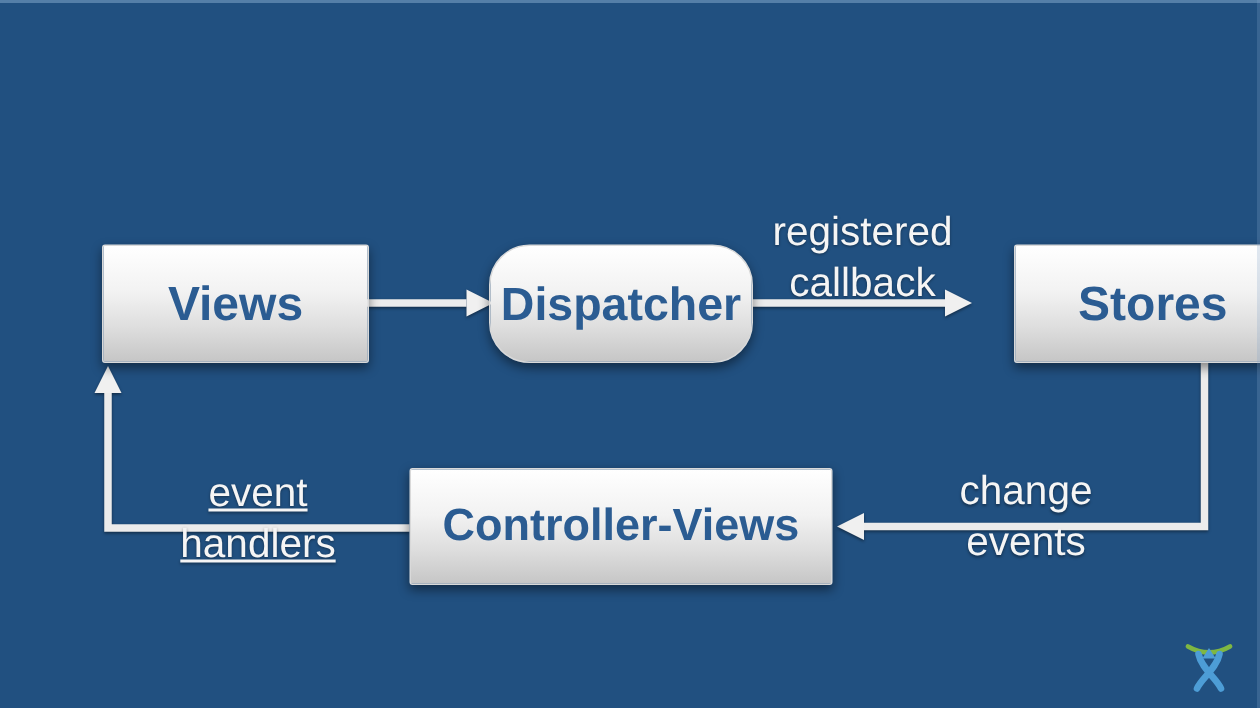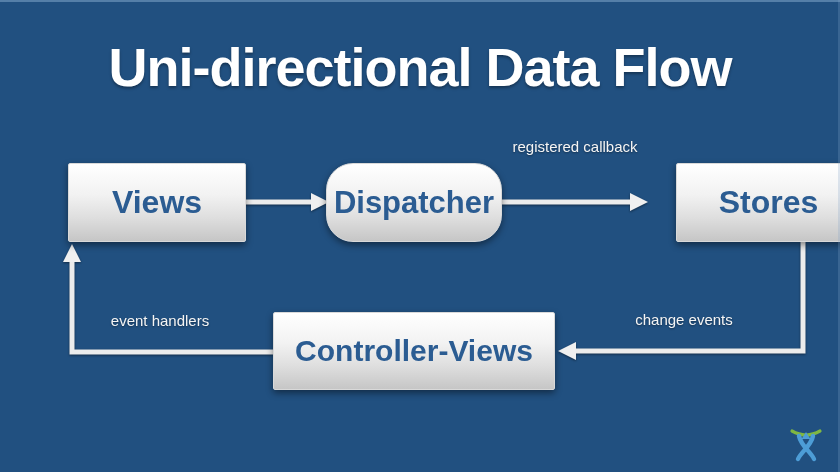--- a/index.html
+++ b/index.html
@@ -59,30 +59,30 @@
     z-index: 2;
   }
   .node-views      { left: 36px;  top: 163px; width: 178px; height: 79px; font-size: 32px; margin-left: 32px; }
   .node-dispatcher { left: 326px; top: 163px; width: 176px; height: 79px; font-size: 31px; border-radius: 27px; }
   .node-stores     { left: 676px; top: 163px; width: 185px; height: 79px; font-size: 32px; }
   .node-controller { left: 273px; top: 312px; width: 282px; height: 78px; font-size: 30px; }
 
   .edge-label {
     position: absolute;
     color: #f5f5f5;
-    font-size: 15px;
+    font-size: 27px;
     line-height: 1.25;
     text-align: center;
     text-shadow: 0 1px 2px rgba(0,0,0,0.4);
     z-index: 3;
   }
   .label-actions    { left: 200px; top: 169px; width: 124px; }
   .label-registered { left: 505px; top: 138px; width: 140px; }
   .label-change     { left: 604px; top: 311px; width: 160px; }
-  .label-handlers   { left: 80px;  top: 312px; width: 160px; }
+  .label-handlers   { left: 92px;  top: 312px; width: 160px; text-decoration: underline; }
 
   .arrows {
     position: absolute;
     left: 0; top: 0;
     width: 840px;
     height: 472px;
     z-index: 1;
     filter: drop-shadow(0 1px 1px rgba(0,0,0,0.45));
   }
   .logo {
@@ -92,21 +92,20 @@
     width: 40px;
     height: 40px;
     z-index: 4;
   }
 </style>
 </head>
 <body>
 
 <div class="canvas">
 
-  <div class="title">Uni-directional Data Flow</div>
 
   <svg class="arrows" viewBox="0 0 840 472" xmlns="http://www.w3.org/2000/svg">
 
     <g>
       <line x1="214" y1="202" x2="311" y2="202" stroke="#ececec" stroke-width="5"></line>
       <polygon points="311,193 329,202 311,211" fill="#f0f0f0"></polygon>
     </g>
 
     <g>
       <line x1="502" y1="202" x2="630" y2="202" stroke="#ececec" stroke-width="5"></line>

